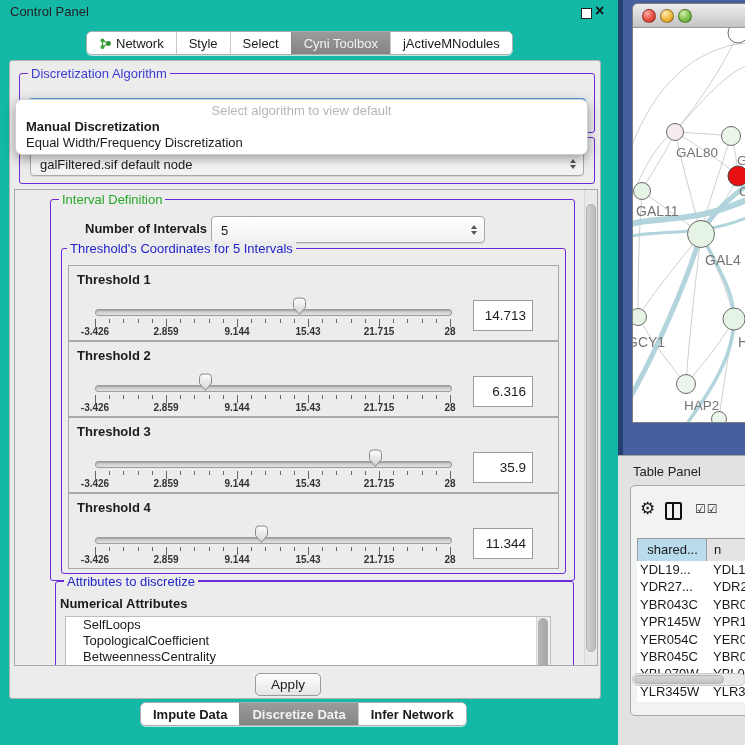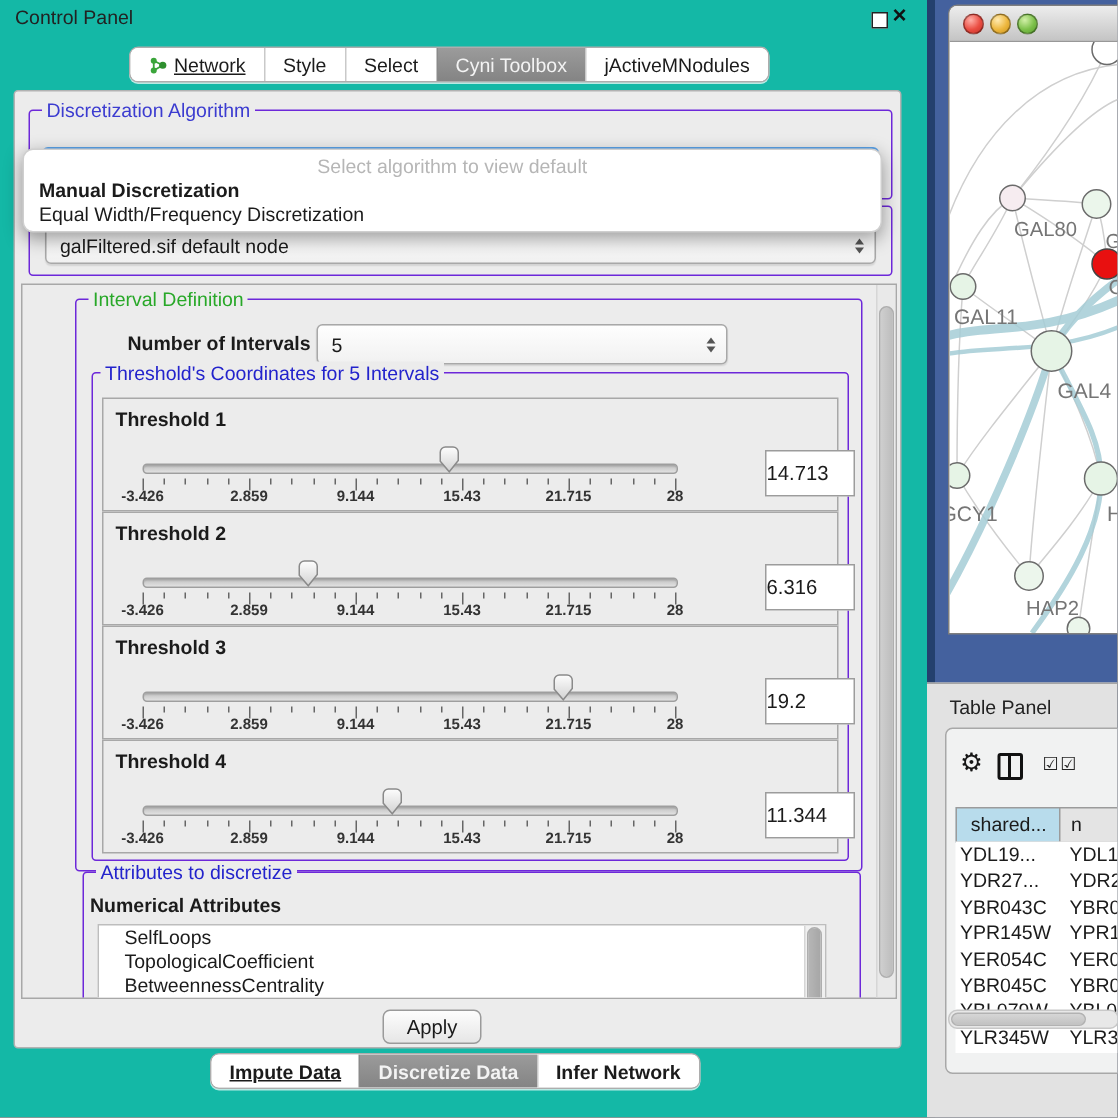--- a/index.html
+++ b/index.html
@@ -10,21 +10,21 @@
 
   
   #left-win{position:absolute;left:0;top:0;width:618px;height:745px;background:#14b8a6;border-right:1px solid #9a9a9a;}
   #titlebar{position:absolute;left:0;top:0;width:100%;height:24px;}
   #titlebar .ttl{position:absolute;left:10px;top:4px;font-size:13px;color:#222;}
   #float-btn{position:absolute;left:581px;top:8px;width:9px;height:9px;border:1.5px solid #222;background:#fff;}
   #close-btn{position:absolute;left:595px;top:2px;font-size:16px;font-weight:bold;color:#111;line-height:18px;}
 
   .segbar{display:flex;border:1px solid #adadad;border-radius:6px;overflow:hidden;background:#fff;box-shadow:0 1px 0 rgba(255,255,255,.7);}
   .seg{padding:4px 12px 3px;border-left:1px solid #c9c9c9;white-space:nowrap;display:flex;align-items:center;gap:4px;background:#fff;}
-  .seg:first-child{border-left:none;text-decoration:underline;}
+  .seg:first-child{border-left:none;}
   .seg.sel{background:linear-gradient(#9b9b9b,#848484);color:#f3f3f3;border-left-color:#8a8a8a;}
   #tabbar{position:absolute;left:86px;top:31px;}
   #bottom-tabbar{position:absolute;left:140px;top:702px;font-weight:600;}
 
   #main-panel{position:absolute;left:9px;top:60px;width:590px;height:637px;background:#ececec;border:1px solid #b2b2b2;border-radius:3px;}
 
   .group{position:absolute;border:1px solid #6d28d9;border-radius:3px;}
   .gtitle{position:absolute;top:-8px;left:8px;background:#ececec;padding:0 3px;font-size:13px;white-space:nowrap;}
 
   .combo{position:absolute;background:linear-gradient(#fefefe,#f1f1f1);border:1px solid #a8a8a8;border-radius:4px;box-shadow:0 1px 1px rgba(0,0,0,.10);}
@@ -44,21 +44,21 @@
   .vthumb{position:absolute;left:1px;width:8px;background:linear-gradient(90deg,#cfcfcf,#bdbdbd);border:1px solid #aeaeae;border-radius:5px;}
 
   .tpanel{position:absolute;left:6px;width:489px;height:74px;border:1px solid #a8a8a8;background:#ececec;}
   .tlabel{position:absolute;left:8px;top:6px;font-weight:bold;}
   .track{position:absolute;left:26px;top:43px;width:355px;height:5px;border:1px solid #9e9e9e;border-radius:3px;background:linear-gradient(#bfbfbf,#e2e2e2);box-shadow:inset 0 1px 1px rgba(0,0,0,.15);}
   .thumb{position:absolute;top:31px;width:15px;height:19px;}
   .ticks{position:absolute;left:26px;top:53px;width:356px;height:9px;}
   .tick{position:absolute;top:0;width:1px;height:4px;background:#666;}
   .tick.major{height:8px;}
   .ticklab{position:absolute;top:60px;width:44px;text-align:center;font-size:10px;font-weight:bold;color:#333;}
-  .vbox{position:absolute;left:404px;top:34px;width:52px;height:29px;background:#fff;border:1px solid #9c9c9c;line-height:29px;padding-right:6px;font-size:13.5px;margin-left:37px;}
+  .vbox{position:absolute;left:404px;top:34px;width:52px;height:29px;background:#fff;border:1px solid #9c9c9c;line-height:29px;text-align:right;padding-right:6px;font-size:13.5px;}
 
   #attr-list{position:absolute;left:9px;top:34px;width:484px;height:120px;background:#fff;border:1px solid #bdbdbd;overflow:hidden;}
   #attr-list .item{padding-left:17px;line-height:15.8px;}
   #apply-btn{position:absolute;left:245px;top:612px;width:64px;height:21px;background:linear-gradient(#fdfdfd,#e6e6e6);border:1px solid #9a9a9a;border-radius:5px;text-align:center;line-height:21px;font-size:13.5px;}
 
   
   #right-col{position:absolute;left:618px;top:0;width:127px;height:745px;background:linear-gradient(90deg,#24406e 0px,#24406e 5px,#44619e 5px);}
   #net-win{position:absolute;left:14px;top:3px;width:113px;height:418px;background:#fff;border:1px solid #7e7e7e;border-radius:6px 0 0 0;overflow:hidden;}
   #net-title{position:absolute;left:0;top:0;width:100%;height:23px;background:linear-gradient(#ededed,#c4c4c4);border-bottom:1px solid #989898;}
   .light{position:absolute;top:5px;width:12px;height:12px;border-radius:50%;border:1px solid rgba(0,0,0,.35);}
@@ -296,21 +296,21 @@
                   </div>
                   <div class="ticklab" style="left: 4px;">-3.426</div>
                   <div class="ticklab" style="left: 75px;">2.859</div>
                   <div class="ticklab" style="left: 146px;">9.144</div>
                   <div class="ticklab" style="left: 217px;">15.43</div>
                   <div class="ticklab" style="left: 288px;">21.715</div>
                   <div class="ticklab" style="left: 359px;">28</div>
                   <div class="thumb" style="left: 298.9px;"><svg width="15" height="19" viewBox="0 0 15 19">
                       <path d="M1.5 4.5 A3.5 3.5 0 0 1 5 1 h5 a3.5 3.5 0 0 1 3.5 3.5 v5.5 L7.5 17.5 L1.5 10.5 Z" fill="url(#thumbGrad)" stroke="#8a8a8a"></path>
                     </svg></div>
-                  <div class="vbox">19.2</div>
+                  <div class="vbox">35.9</div>
                 </div>
                 <div class="tpanel" style="top: 244px;">
                   <div class="tlabel">Threshold 4</div>
                   <div class="track"></div>
                   <div class="ticks">
                     <div class="tick major" style="left: 0px;"></div>
                     <div class="tick" style="left: 14.2px;"></div>
                     <div class="tick" style="left: 28.4px;"></div>
                     <div class="tick" style="left: 42.6px;"></div>
                     <div class="tick" style="left: 56.8px;"></div>

